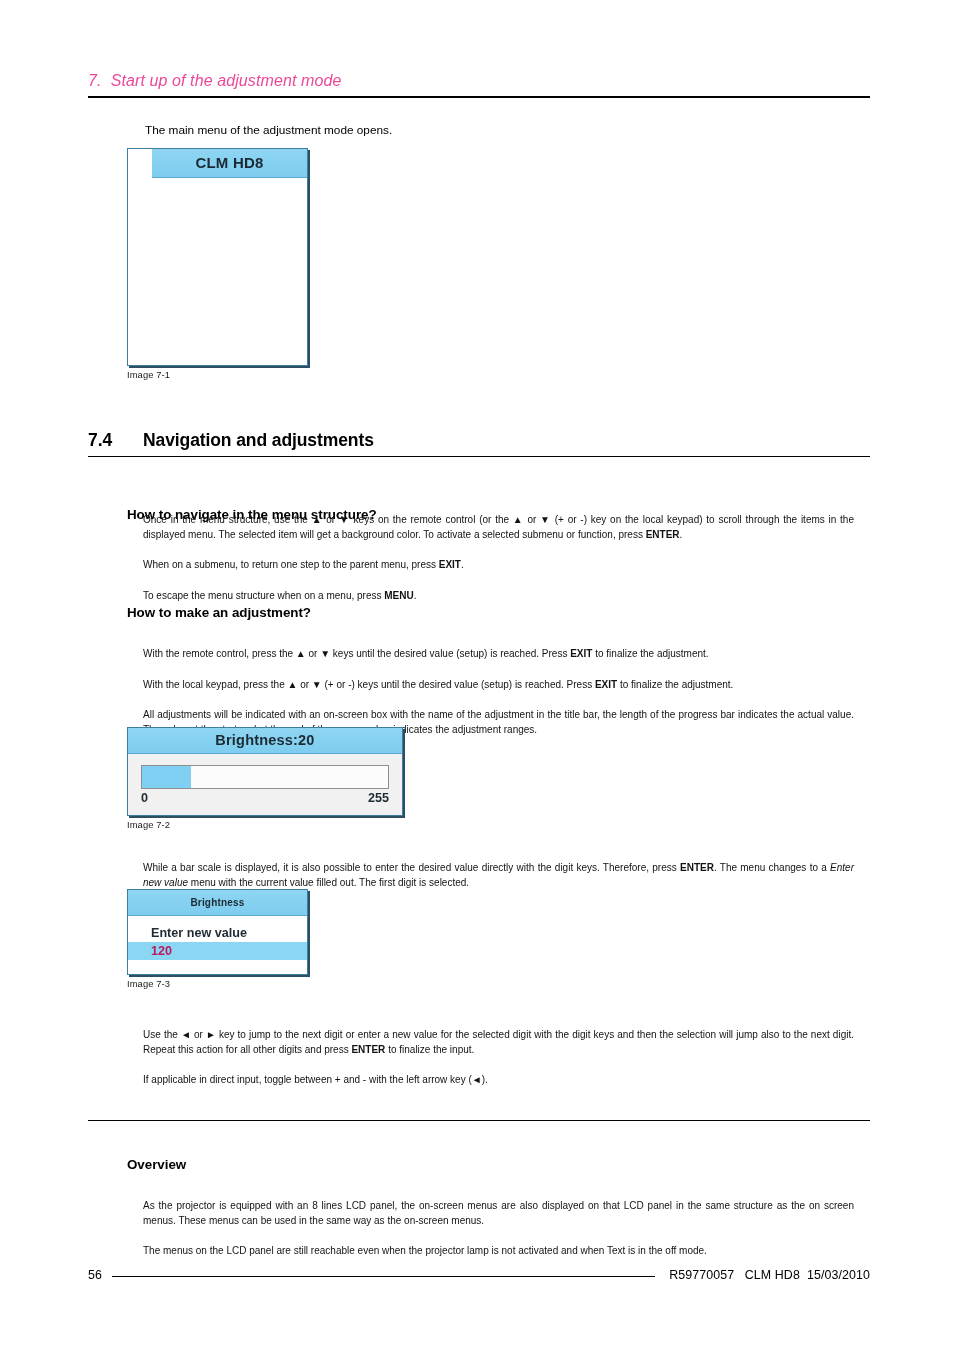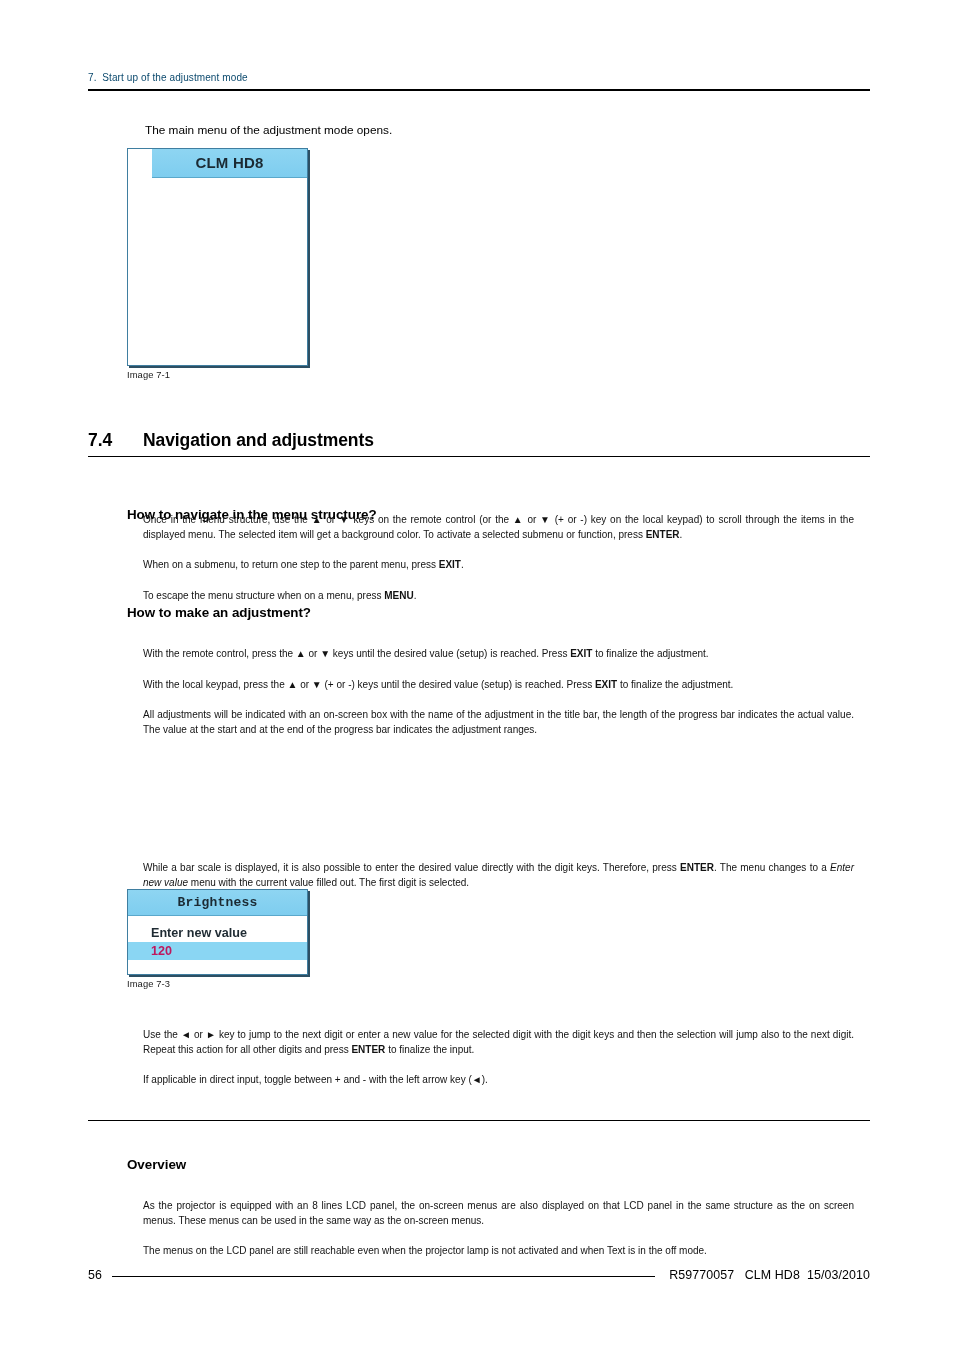--- a/index.html
+++ b/index.html
@@ -25,24 +25,25 @@
   }
 
   
   .chapter-header {
     position: absolute;
     left: 88px;
     top: 72px;
     width: 782px;
   }
   .chapter-header .title {
-    font-size: 10px;
+    font-style: italic;
+    font-size: 16px;
     letter-spacing: .1px;
     white-space: pre;
-    color: #0c4a6e;
+    color: #ec4899;
   }
   .chapter-header .rule {
     margin-top: 6px;
     border-top: 2.4px solid #000;
     width: 782px;
   }
 
   
   .body-col {
     position: absolute;
@@ -158,21 +159,21 @@
     justify-content: space-between;
     font-size: 12.6px;
     font-weight: bold;
     color: #1f2b33;
     padding-top: 2px;
   }
 
   
   #fig-enter { left: 127px; top: 889px; }
   #fig-enter .osd { width: 181px; height: 86px; }
-  #fig-enter .osd-title { height: 25px; line-height: 25px; font-size: 13px; font-family: Liberation Mono, monospace; }
+  #fig-enter .osd-title { height: 25px; line-height: 25px; font-size: 10px; }
   #fig-enter .osd-body { padding-top: 8px; background:#ffffff; }
   #fig-enter .ev-label {
     font-size: 12.6px;
     font-weight: 600;
     color: #1f2b33;
     padding-left: 23px;
     line-height: 18px;
   }
   #fig-enter .ev-value {
     font-size: 12.6px;
@@ -248,20 +249,35 @@
   </div>
 
   <div class="sub-head" style="top:605px;">How to make an adjustment?</div>
 
   <div class="body-col" style="top:631px;">
     <p class="para"><span>With the remote control, press the ▲ or ▼ keys until the desired value (setup) is reached.  Press </span><b>EXIT</b><span> to finalize the adjustment.</span></p>
     <p class="para"><span>With the local keypad, press the ▲ or ▼ (+ or -) keys until the desired value (setup) is reached.  Press </span><b>EXIT</b><span> to finalize the adjustment.</span></p>
     <p class="para">All adjustments will be indicated with an on-screen box with the name of the adjustment in the title bar, the length of the progress bar indicates the actual value.  The value at the start and at the end of the progress bar indicates the adjustment ranges.</p>
   </div>
 
+  <div class="figure" id="fig-bar">
+    <div class="osd">
+      <div class="osd-title">Brightness:20</div>
+      <div class="bar-area">
+        <div class="bar-track">
+          <div class="bar-fill" id="bar-fill" style="width: 20%; background: rgb(127, 208, 242);"></div>
+        </div>
+        <div class="bar-labels">
+          <span>0</span>
+          <span>255</span>
+        </div>
+      </div>
+    </div>
+    <div class="fig-caption">Image 7-2</div>
+  </div>
 
   <div class="body-col" style="top:845px;">
     <p class="para"><span>While a bar scale is displayed, it is also possible to enter the desired value directly with the digit keys.  Therefore, press </span><b>ENTER</b><span>. The menu changes to a </span><i>Enter new value</i><span> menu with the current value filled out.  The first digit is selected.</span></p>
   </div>
 
   <div class="figure" id="fig-enter">
     <div class="osd">
       <div class="osd-title">Brightness</div>
       <div class="osd-body">
         <div class="ev-label">Enter new value</div>

